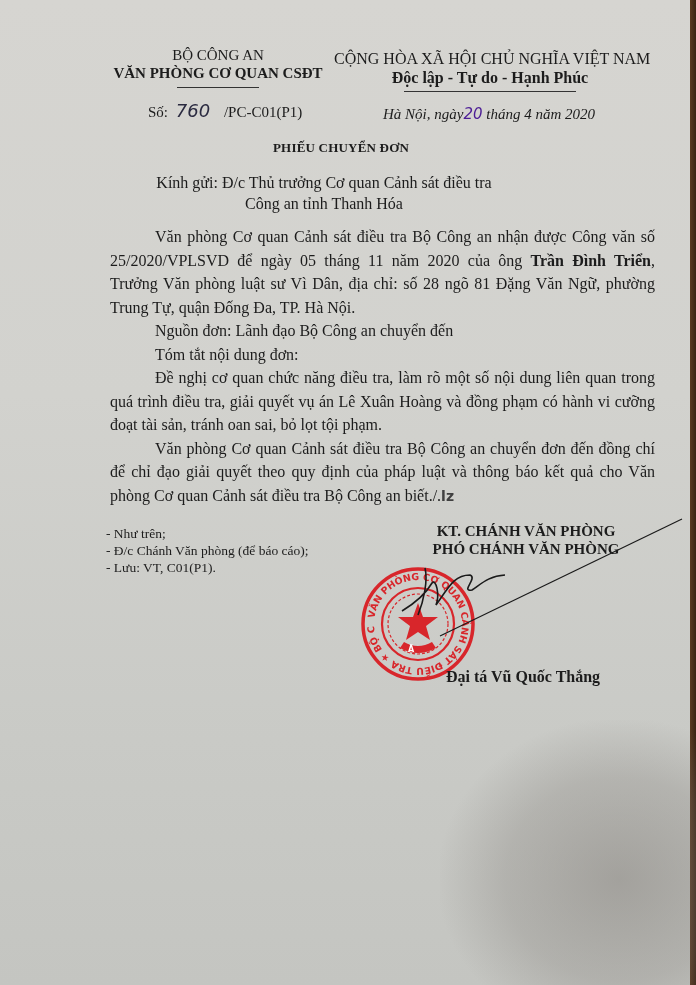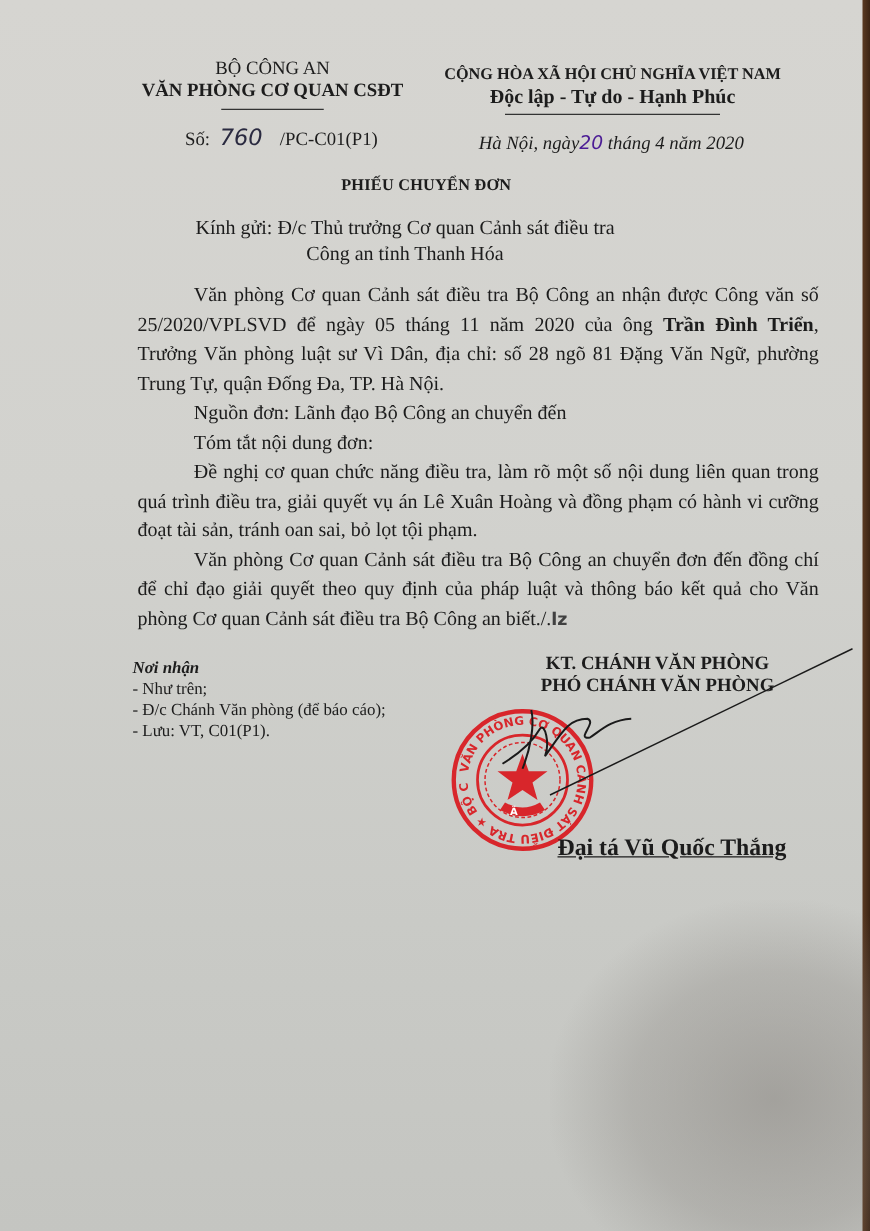--- a/index.html
+++ b/index.html
@@ -11,38 +11,38 @@
   }
   .edge { position:absolute; top:0; right:0; width:6px; height:985px; background:linear-gradient(90deg,#5a3a22,#3b2414); }
   .shadow { position:absolute; left:440px; top:720px; width:256px; height:265px;
     background: radial-gradient(ellipse at 70% 60%, rgba(120,115,110,0.45) 0%, rgba(120,115,110,0.25) 45%, rgba(120,115,110,0) 72%); }
   .abs { position:absolute; white-space:nowrap;margin-left:28px; }
   .left-head { left:70px; top:46px; width:240px; text-align:center; }
   .left-head .l1 { font-size:15px; line-height:18px; }
   .left-head .l2 { font-size:15px; line-height:18px; font-weight:bold; }
   .left-head .ul { width:82px; height:1px; background:#333; margin:5px auto 0; }
   .right-head { left:306px; top:50px; width:312px; text-align:center; }
-  .right-head .l1 { font-size:13px; line-height:18px; font-weight:bold; }
+  .right-head .l1 { font-size:16px; line-height:18px; font-weight:normal; }
   .right-head .l2 { font-size:16px; line-height:19px; font-weight:bold; }
   .right-head .ul { width:172px; height:1px; background:#333; margin:4px auto 0; }
   .so { left:120px; top:100px; font-size:15px; }
   .so .num { font-family:"DejaVu Sans", sans-serif; font-size:18px; font-style:italic; color:#2a2a40; margin:0 10px 0 4px; }
   .date { left:355px; top:105px; font-size:15px; font-style:italic; }
   .date .hw { font-family:"DejaVu Sans", sans-serif; font-size:15px; color:#4c1d95; }
   .title { left:0; width:580px; top:140px; text-align:center; font-size:13px; font-weight:bold; letter-spacing:0.2px;padding-left:23px; }
   .kg { left:0; width:592px; top:172px; text-align:center; font-size:16px; line-height:21px; }
   .body { left:82px; top:225px; width:545px; font-size:16px; line-height:23.5px; text-align:justify; white-space:normal; }
   .body p { margin:0; }
   .body .ind { text-indent:45px; }
   .body b { font-weight:bold; }
   .initial { font-family:"DejaVu Sans", sans-serif; font-weight:bold; font-size:14px; color:#404040; }
   .recv { left:78px; top:525px; font-size:13.5px; line-height:17px; }
   .recv .h { font-weight:bold; font-style:italic; }
   .sign { left:380px; top:522px; width:236px; text-align:center; font-size:15px; font-weight:bold; line-height:18px; }
-  .signer { left:418px; top:668px; font-size:19px; font-weight:bold;text-decoration:underline; }
+  .signer { left:418px; top:668px; font-size:16px; font-weight:bold; }
   .stamp { position:absolute; left:360px; top:566px; width:116px; height:116px; }
   .sigline { position:absolute; left:0; top:0; }
 </style>
 </head>
 <body>
 
 <div class="edge"></div>
 <div class="shadow"></div>
 
 <div class="abs left-head">
@@ -76,21 +76,20 @@
 
 <div class="abs body">
   <p class="ind"><span>Văn phòng Cơ quan Cảnh sát điều tra Bộ Công an nhận được Công văn số 25/2020/VPLSVD để ngày 05 tháng 11 năm 2020 của ông </span><b>Trần Đình Triển</b><span>, Trưởng Văn phòng luật sư Vì Dân, địa chỉ: số 28 ngõ 81 Đặng Văn Ngữ, phường Trung Tự, quận Đống Đa, TP. Hà Nội.</span></p>
   <p class="ind">Nguồn đơn: Lãnh đạo Bộ Công an chuyển đến</p>
   <p class="ind">Tóm tắt nội dung đơn:</p>
   <p class="ind">Đề nghị cơ quan chức năng điều tra, làm rõ một số nội dung liên quan trong quá trình điều tra, giải quyết vụ án Lê Xuân Hoàng và đồng phạm có hành vi cưỡng đoạt tài sản, tránh oan sai, bỏ lọt tội phạm.</p>
   <p class="ind"><span>Văn phòng Cơ quan Cảnh sát điều tra Bộ Công an chuyển đơn đến đồng chí để chỉ đạo giải quyết theo quy định của pháp luật và thông báo kết quả cho Văn phòng Cơ quan Cảnh sát điều tra Bộ Công an biết./.</span><span class="initial">lz</span></p>
 </div>
 
 <div class="abs recv">
-  <div class="h">Nơi nhận</div>
   <div>- Như trên;</div>
   <div>- Đ/c Chánh Văn phòng (để báo cáo);</div>
   <div>- Lưu: VT, C01(P1).</div>
 </div>
 
 <div class="abs sign">
   <div>KT. CHÁNH VĂN PHÒNG</div>
   <div>PHÓ CHÁNH VĂN PHÒNG</div>
 </div>
 

